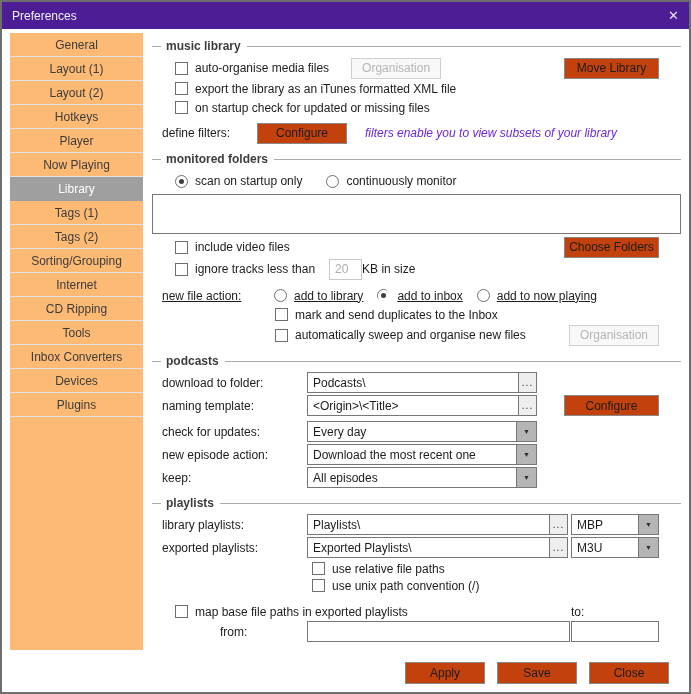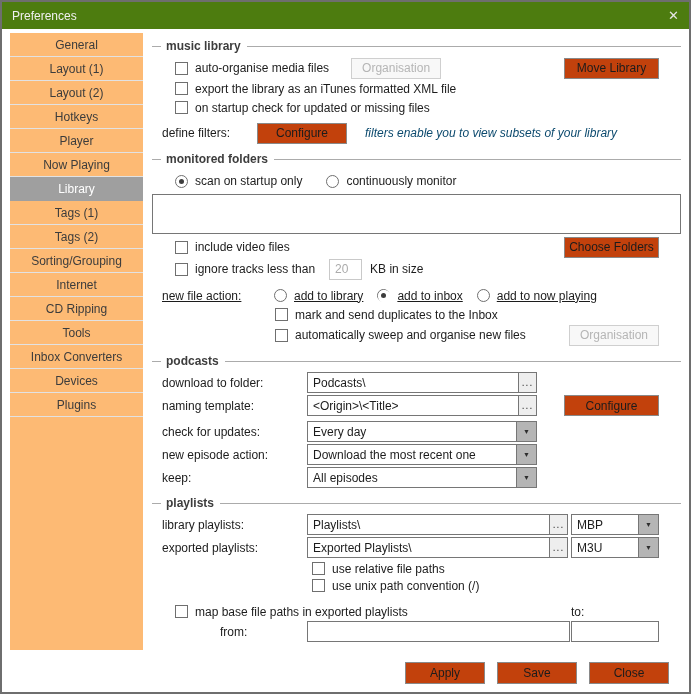--- a/index.html
+++ b/index.html
@@ -1,19 +1,19 @@
 <!DOCTYPE html>
 <html><head>
 <meta charset="utf-8">
 <style>
   html,body{margin:0;padding:0;}
   body{width:691px;height:694px;background:#d9d9d9;}
   .window{width:691px;height:694px;box-sizing:border-box;background:#ffffff;border:2px solid #6e6e6e;
     display:flex;flex-direction:column;font-family:"Liberation Sans",sans-serif;font-size:12px;color:#1c1c1c;}
-  .titlebar{height:27px;flex:0 0 27px;background:#4d7c0f;display:flex;align-items:center;padding:0 10px;}
+  .titlebar{height:27px;flex:0 0 27px;background:#4c1d95;display:flex;align-items:center;padding:0 10px;}
   .titlebar .title{color:#f0f0f0;}
   .titlebar .close{margin-left:auto;color:#e6e6e6;font-size:13px;cursor:default;}
   .body{flex:1;display:flex;padding:4px 8px 8px 8px;gap:9px;min-height:0;}
   .sidebar{width:133px;flex:0 0 133px;background:#fdba74;height:617px;}
   .side-item{height:24px;box-sizing:border-box;display:flex;align-items:center;justify-content:center;
     border-bottom:1px solid #e2e2e2;color:#3c3c3c;}
   .side-item.selected{background:#9f9f9f;color:#ffffff;border-bottom-color:#9f9f9f;}
   .content{flex:1;display:flex;flex-direction:column;min-width:0;}
   .section-head{display:flex;align-items:center;margin:6px 0 4px 0;}
   .section-head .dash{width:9px;height:1px;background:#ababab;margin-right:5px;}
@@ -37,30 +37,30 @@
   .field{height:21px;box-sizing:border-box;border:1px solid #767676;background:#fff;display:flex;align-items:center;
     padding:0 5px;overflow:hidden;white-space:nowrap;}
   .field.disabled{border-color:#c9c9c9;color:#ababab;}
   .browse{width:18px;height:21px;box-sizing:border-box;border:1px solid #767676;border-left:none;background:#eeeeee;
     display:flex;align-items:center;justify-content:center;font-size:10px;color:#333;letter-spacing:1px;}
   .dropdown{height:21px;box-sizing:border-box;border:1px solid #767676;background:#fff;display:flex;align-items:stretch;}
   .dd-text{flex:1;display:flex;align-items:center;padding:0 5px;overflow:hidden;white-space:nowrap;}
   .dd-arrow{width:19px;flex:0 0 19px;background:#b5b5b5;border-left:1px solid #767676;display:flex;
     align-items:center;justify-content:center;font-size:7px;color:#2e2e2e;}
   .listbox{height:40px;box-sizing:border-box;border:1px solid #767676;background:#fff;margin:2px 0;}
-  .hint{font-style:italic;color:#0c4a6e;margin-left:18px;}
+  .hint{font-style:italic;color:#6d28d9;margin-left:18px;}
   .flabel{width:145px;flex:0 0 145px;}
   .lblw{width:112px;flex:0 0 112px;}
   .deflbl{width:95px;flex:0 0 95px;}
   .from-label{width:87px;flex:0 0 87px;}
   .smallrow{height:17px;}
   .footer{margin-top:auto;display:flex;justify-content:flex-end;gap:12px;padding-right:12px;}
   .footer .btn{height:22px;}
   .mt3{margin-top:3px;} .mt4{margin-top:8px;} .mt5{margin-top:5px;} .mt6{margin-top:6px;text-decoration:underline;} .mt8{margin-top:8px;}
-  .gap14{margin-left:14px;} .gap24{margin-left:24px;} .gap22{margin-left:22px;} .gap8{margin-left:8px;}
+  .gap14{margin-left:14px;} .gap24{margin-left:24px;} .gap22{margin-left:22px;} .gap8{}
   .w33{width:33px;flex:0 0 33px;} .w212{width:212px;flex:0 0 212px;} .w230{width:230px;flex:0 0 230px;}
   .w243{width:243px;flex:0 0 243px;} .w263{width:263px;flex:0 0 263px;}
   .tolbl{margin-left:auto;width:88px;flex:0 0 88px;margin-right:22px;}
   .tofield{margin-left:auto;margin-right:22px;}
 </style>
 </head>
 <body>
 
 <div class="window">
   <div class="titlebar">

